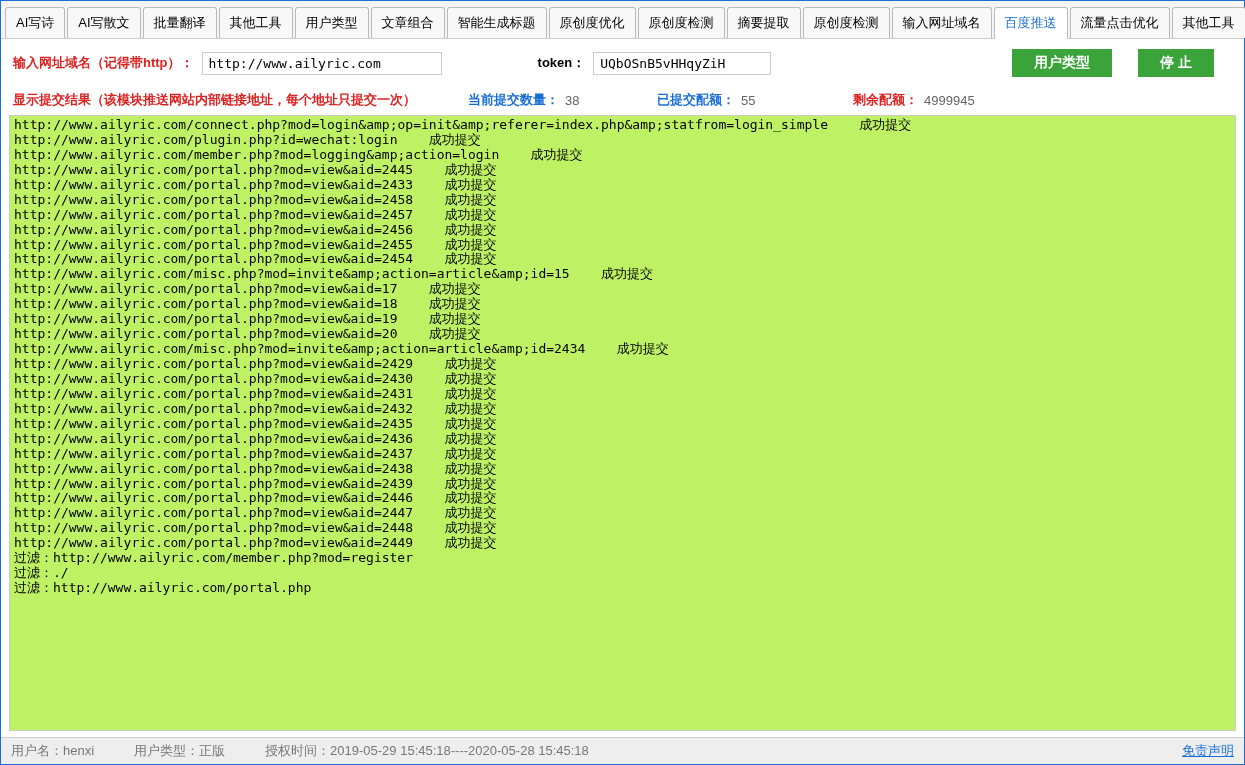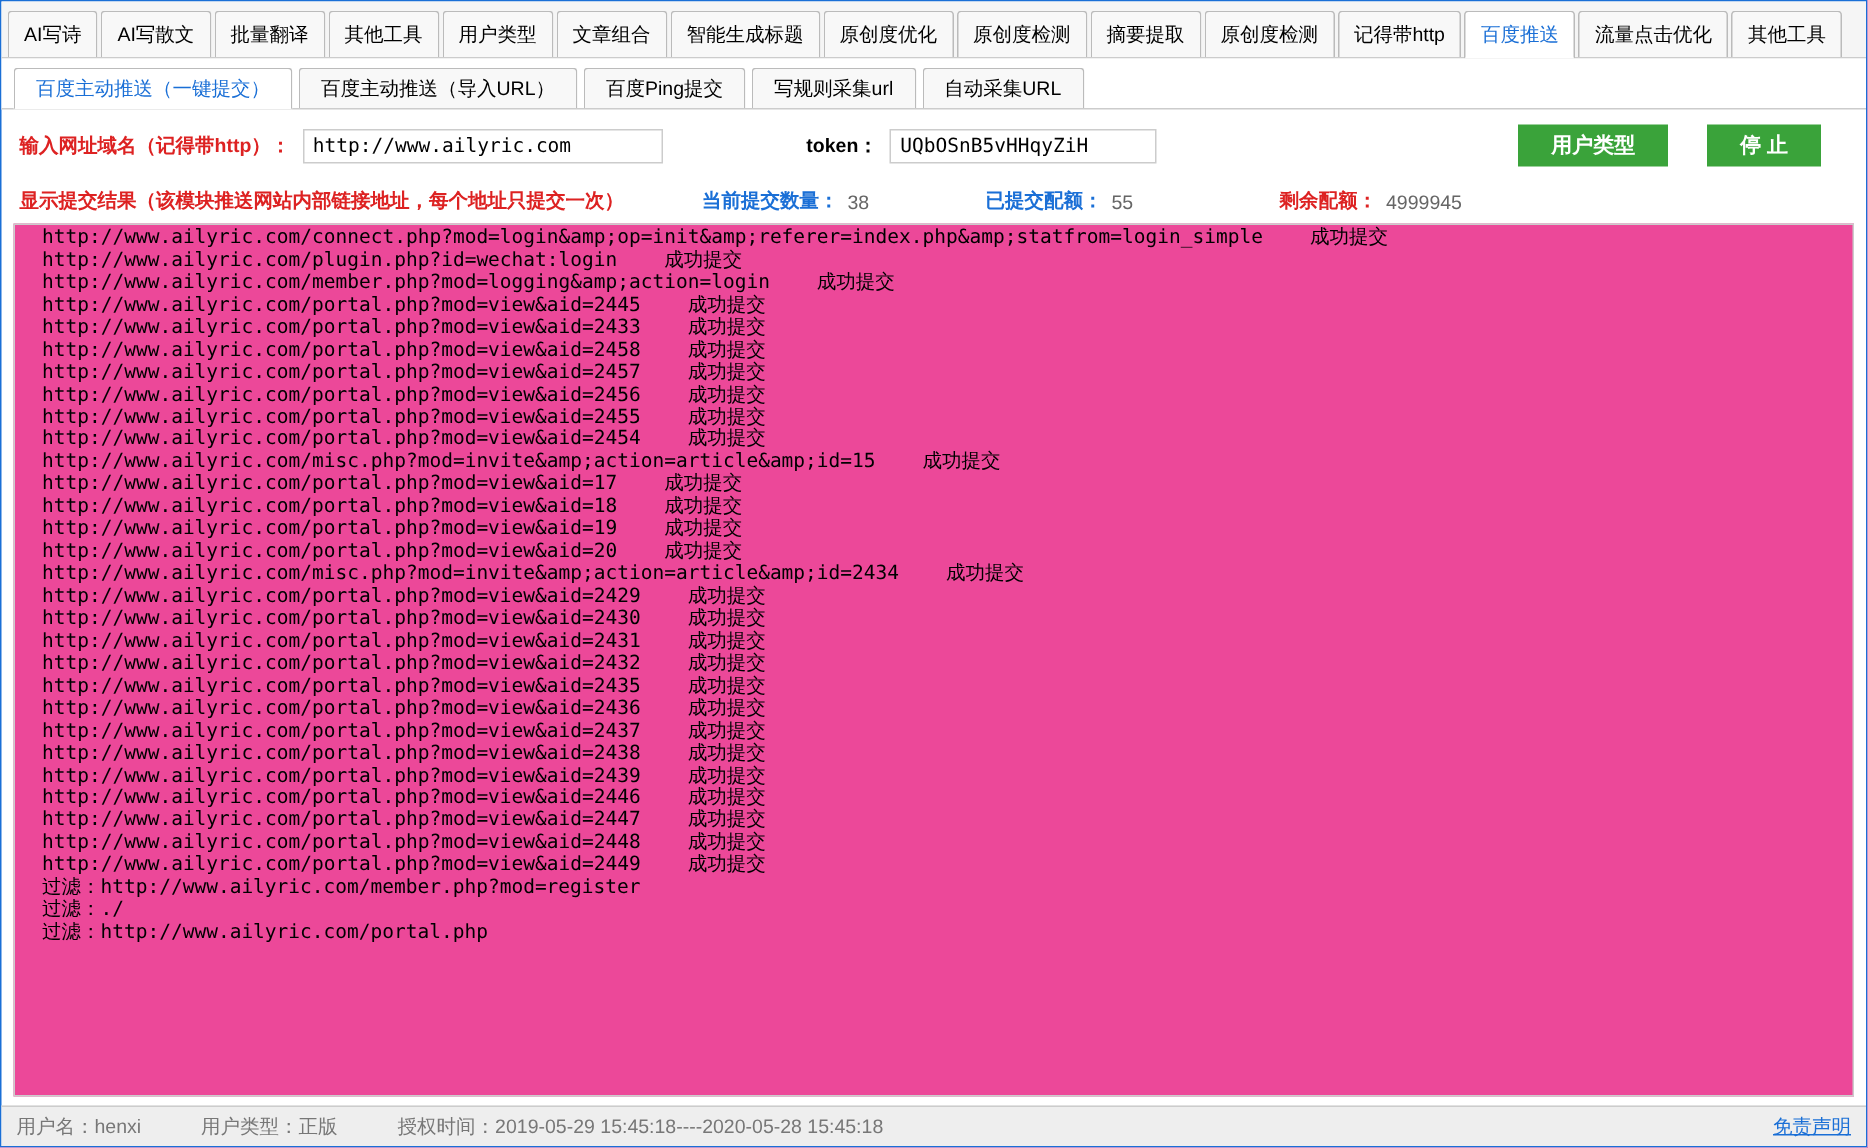--- a/index.html
+++ b/index.html
@@ -19,21 +19,21 @@
 .input-row { display: flex; align-items: center; padding: 10px 12px; gap: 8px; font-size: 13px; }
 .input-row .lbl { color: #d22; font-weight: bold; }
 .input-row input { border: 1px solid #ccc; padding: 3px 6px; font-family: monospace; font-size: 13px; }
 .url-input { width: 240px; }
 .token-input { width: 178px; }
 .btn { background: #3aa33a; color: #fff; border: none; padding: 5px 22px; cursor: pointer; font-size: 14px; font-weight: bold; }
 .stats-row { display: flex; align-items: center; padding: 4px 12px; font-size: 13px; gap: 6px; }
 .stats-row .red { color: #d22; font-weight: bold; }
 .stats-row .blue { color: #1a6fd6; font-weight: bold; }
 .stats-row .val { color: #666; min-width: 60px; }
-.log-area { flex: 1; margin: 2px 8px 6px 8px; border: 1px solid #ccc; overflow-y: scroll; background: #ec4899; padding: 2px 18px; font-family: "SimSun", monospace; font-size: 13px; line-height: 1.15; white-space: pre; }
+.log-area { flex: 1; margin: 2px 8px 6px 8px; border: 1px solid #ccc; overflow-y: scroll; background: #bef264; padding: 2px 4px; font-family: "SimSun", monospace; font-size: 13px; line-height: 1.15; white-space: pre; }
 .log-line { white-space: pre; }
 .statusbar { background: #eee; border-top: 1px solid #ccc; padding: 4px 10px; display: flex; align-items: center; font-size: 13px; color: #777; }
 .statusbar .sb-item { margin-right: 40px; }
 .statusbar .disclaimer { margin-left: auto; color: #1a6fd6; text-decoration: underline; cursor: pointer; }
 .spacer { flex: 1; }
 ::-webkit-scrollbar { width: 16px; }
 ::-webkit-scrollbar-track { background: #f0f0f0; }
 ::-webkit-scrollbar-thumb { background: #c0c0c0; border: 1px solid #a0a0a0; }
 </style>
 </head>
@@ -47,33 +47,26 @@
       <div class="main-tab">AI写散文</div>
       <div class="main-tab">批量翻译</div>
       <div class="main-tab">其他工具</div>
       <div class="main-tab">用户类型</div>
       <div class="main-tab">文章组合</div>
       <div class="main-tab">智能生成标题</div>
       <div class="main-tab">原创度优化</div>
       <div class="main-tab">原创度检测</div>
       <div class="main-tab">摘要提取</div>
       <div class="main-tab">原创度检测</div>
-      <div class="main-tab">记得带http</div>
+      <div class="main-tab">输入网址域名</div>
       <div class="main-tab active">百度推送</div>
       <div class="main-tab">流量点击优化</div>
       <div class="main-tab">其他工具</div>
     </div>
 
-  <div class="sub-tabs" id="sub-tabs">
-      <div class="sub-tab active">百度主动推送（一键提交）</div>
-      <div class="sub-tab">百度主动推送（导入URL）</div>
-      <div class="sub-tab">百度Ping提交</div>
-      <div class="sub-tab">写规则采集url</div>
-      <div class="sub-tab">自动采集URL</div>
-    </div>
 
   <div class="input-row">
     <span class="lbl">输入网址域名（记得带http）：</span>
     <input class="url-input" value="http://www.ailyric.com" style="">
     <span style="width:80px"></span>
     <span style="font-weight:bold">token：</span>
     <input class="token-input" value="UQbOSnB5vHHqyZiH" style="">
     <span class="spacer"></span>
     <button class="btn">用户类型</button>
     <span style="width:10px"></span>

